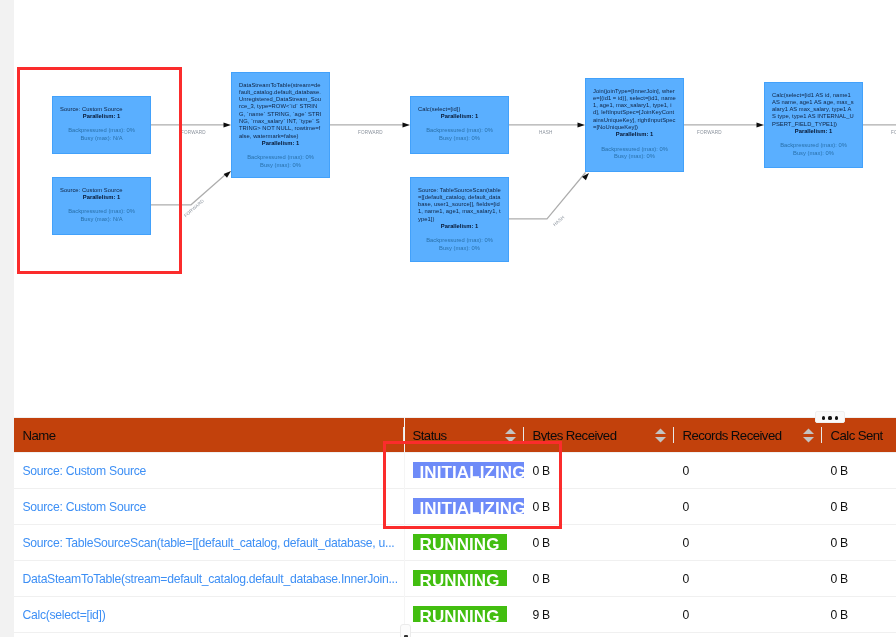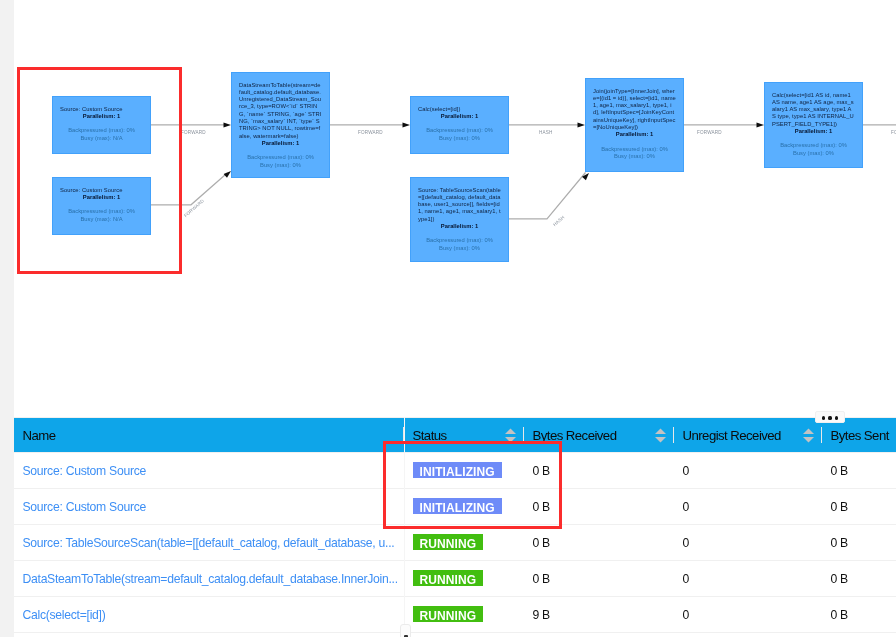--- a/index.html
+++ b/index.html
@@ -12,32 +12,32 @@
   .node{position:absolute;background:#5aafff;border:1px solid #42a1fb;box-sizing:border-box;
         padding:8.5px 7px 0 7px;overflow:hidden;}
   .node .title{font-size:5.8px;letter-spacing:0.045px;color:#0f2240;line-height:7.3px;
         word-break:break-all;text-align:left;}
   .node .par{font-size:5.8px;font-weight:bold;color:#061530;line-height:7.3px;text-align:center;}
   .node .metrics{font-size:5.8px;color:#2a71ab;text-align:center;line-height:7.6px;margin-top:7px;}
   .edge-label{position:absolute;font-size:4.6px;color:#8a929c;letter-spacing:0.2px;white-space:nowrap;line-height:6px;}
 
   .table-pane{position:absolute;left:14px;top:417px;width:882px;height:220px;background:#fff;overflow:hidden;}
   table.subtasks{border-collapse:collapse;width:1080px;table-layout:fixed;}
-  table.subtasks th{background:#0ea5e9;border-top:1px solid #f0f0f0;border-bottom:1px solid #f0f0f0;
+  table.subtasks th{background:#c2410c;border-top:1px solid #f0f0f0;border-bottom:1px solid #f0f0f0;
         height:35px;font-size:13.2px;font-weight:400;color:#0b0b0b;text-align:left;padding:0 8.5px;
         position:relative;box-sizing:border-box;letter-spacing:-0.55px;}
   table.subtasks th .th-inner{display:flex;align-items:center;justify-content:space-between;}
   table.subtasks td{border-bottom:1px solid #f0f0f0;height:36px;font-size:12.2px;padding:0 8.5px;
         color:#111;box-sizing:border-box;overflow:hidden;white-space:nowrap;
         letter-spacing:-0.28px;}
   table.subtasks td.name-cell{color:#3d8ff5;}
   .col-sep{position:absolute;right:0;top:50%;transform:translateY(-50%);width:1px;height:16px;background:#e8e8e8;}
   .sorter{display:inline-flex;flex-direction:column;align-items:center;justify-content:center;margin-right:-1px;}
   .sorter svg{display:block;}
-  .badge{display:inline-block;color:#fff;font-size:12px;font-weight:bold;letter-spacing:0.1px;
+  .badge{display:inline-block;color:#fff;font-size:17px;font-weight:bold;letter-spacing:0.1px;
         padding:0 7px;line-height:21px;height:16px;vertical-align:middle;position:relative;top:-1px;}
   .more-btn{position:absolute;background:#fafafa;border:1px solid #f0f0f0;border-radius:2px;
         display:flex;align-items:center;justify-content:center;gap:3px;box-sizing:border-box;}
   .more-btn i{display:block;width:3.2px;height:3.2px;border-radius:50%;background:#141414;margin-top:2px;}
   .resize-guide{position:absolute;background:#f5f5f5;}
   .drag-handle{position:absolute;background:#fcfcfc;border:1px solid #ebebeb;border-radius:3px;box-sizing:border-box;}
   .drag-handle .dot{position:absolute;left:50%;transform:translateX(-50%);width:4px;height:3px;background:#333;border-radius:1px;}
   .annot{position:absolute;box-sizing:border-box;pointer-events:none;}
 </style>
 </head>
@@ -160,33 +160,33 @@
                   <svg width="13" height="15" viewBox="0 0 13 15">
                     <path d="M6.5 0.5 L12 5.9 L1 5.9 Z" fill="#c3c3c3"></path>
                     <path d="M6.5 14.5 L12 9.1 L1 9.1 Z" fill="#c3c3c3"></path>
                   </svg>
                 </span>
               </div>
               <span class="col-sep"></span>
         </th>
         <th style="width:148px">
           <div class="th-inner">
-                <span>Unregist Received</span>
+                <span>Records Received</span>
                 <span class="sorter">
                   <svg width="13" height="15" viewBox="0 0 13 15">
                     <path d="M6.5 0.5 L12 5.9 L1 5.9 Z" fill="#c3c3c3"></path>
                     <path d="M6.5 14.5 L12 9.1 L1 9.1 Z" fill="#c3c3c3"></path>
                   </svg>
                 </span>
               </div>
               <span class="col-sep"></span>
         </th>
         <th style="width:272px">
           <div class="th-inner">
-                <span>Bytes Sent</span>
+                <span>Calc Sent</span>
               </div>
         </th>
       </tr>
         </thead>
       <tbody>
       <tr>
         <td class="name-cell">Source: Custom Source</td>
         <td><span class="badge" style="background:#6e8bf8">INITIALIZING</span></td>
         <td>0 B</td>
         <td>0</td>

